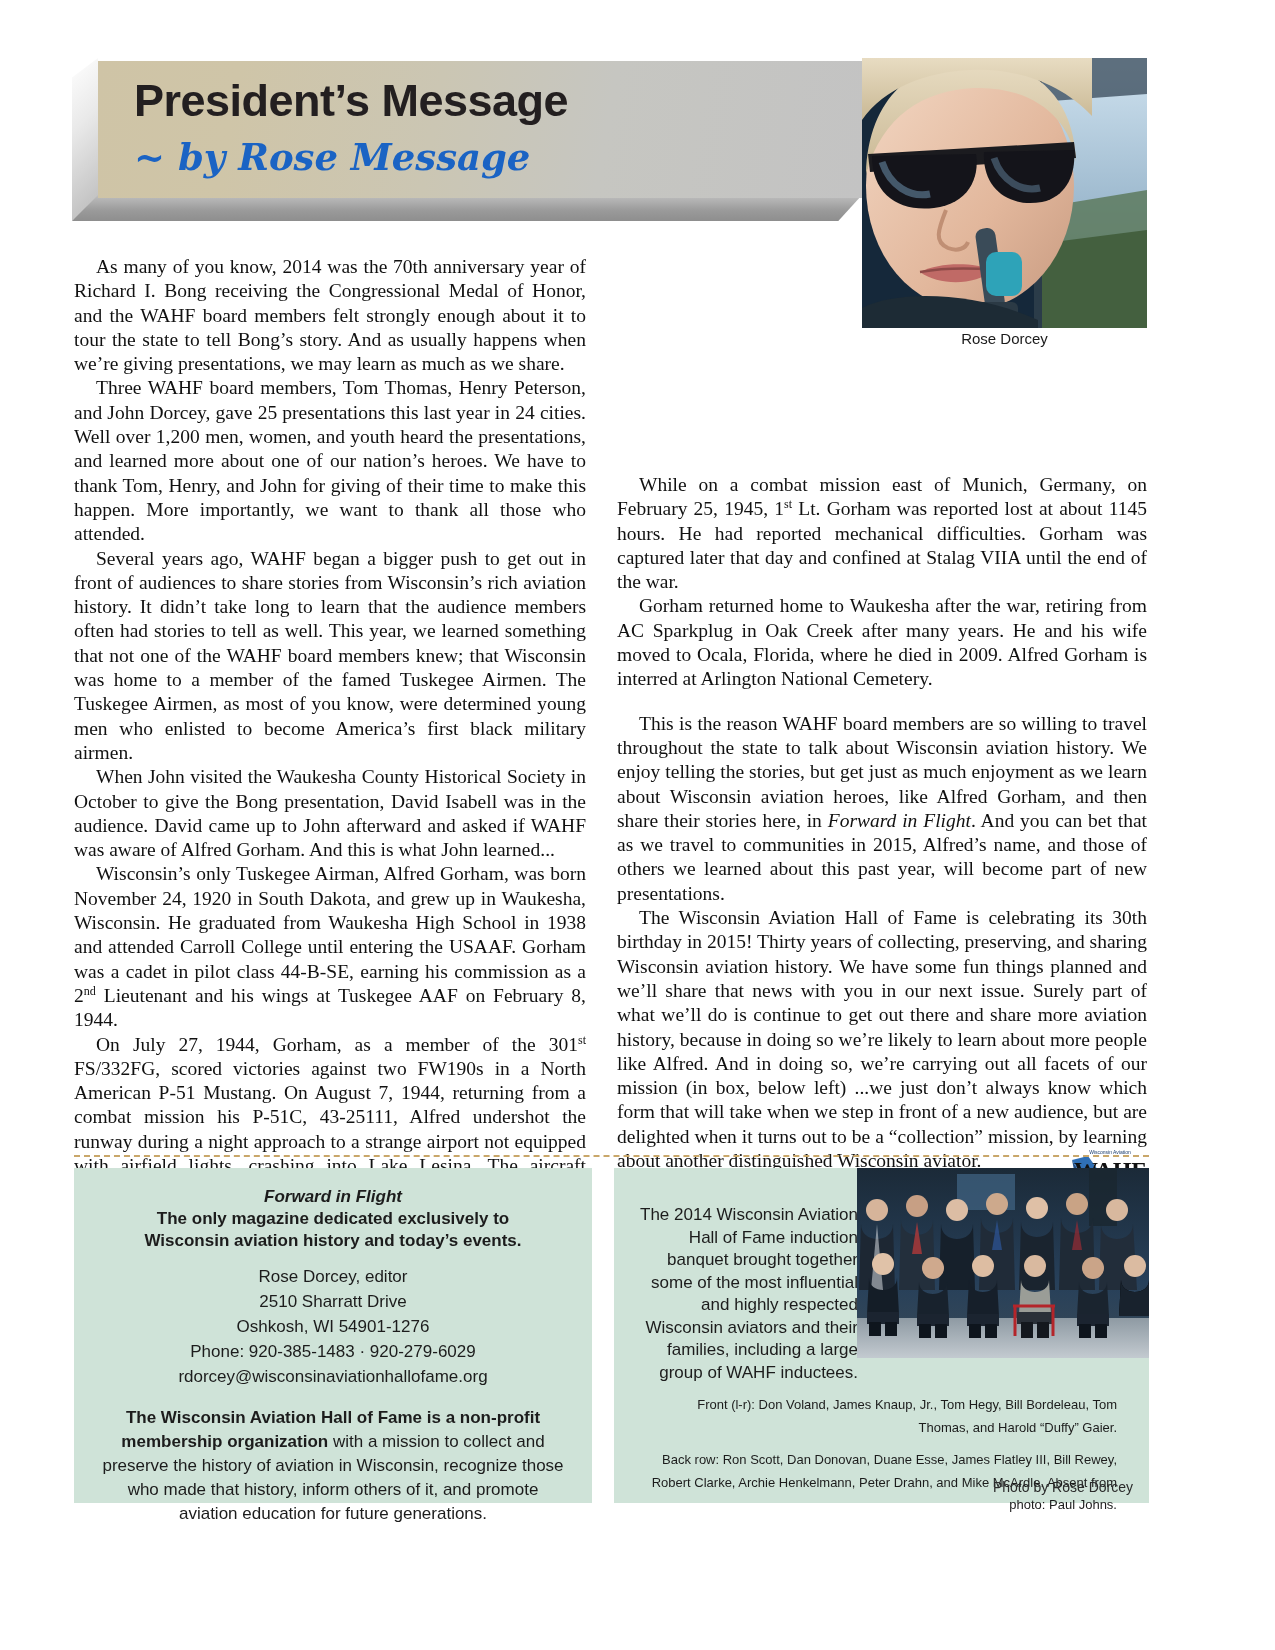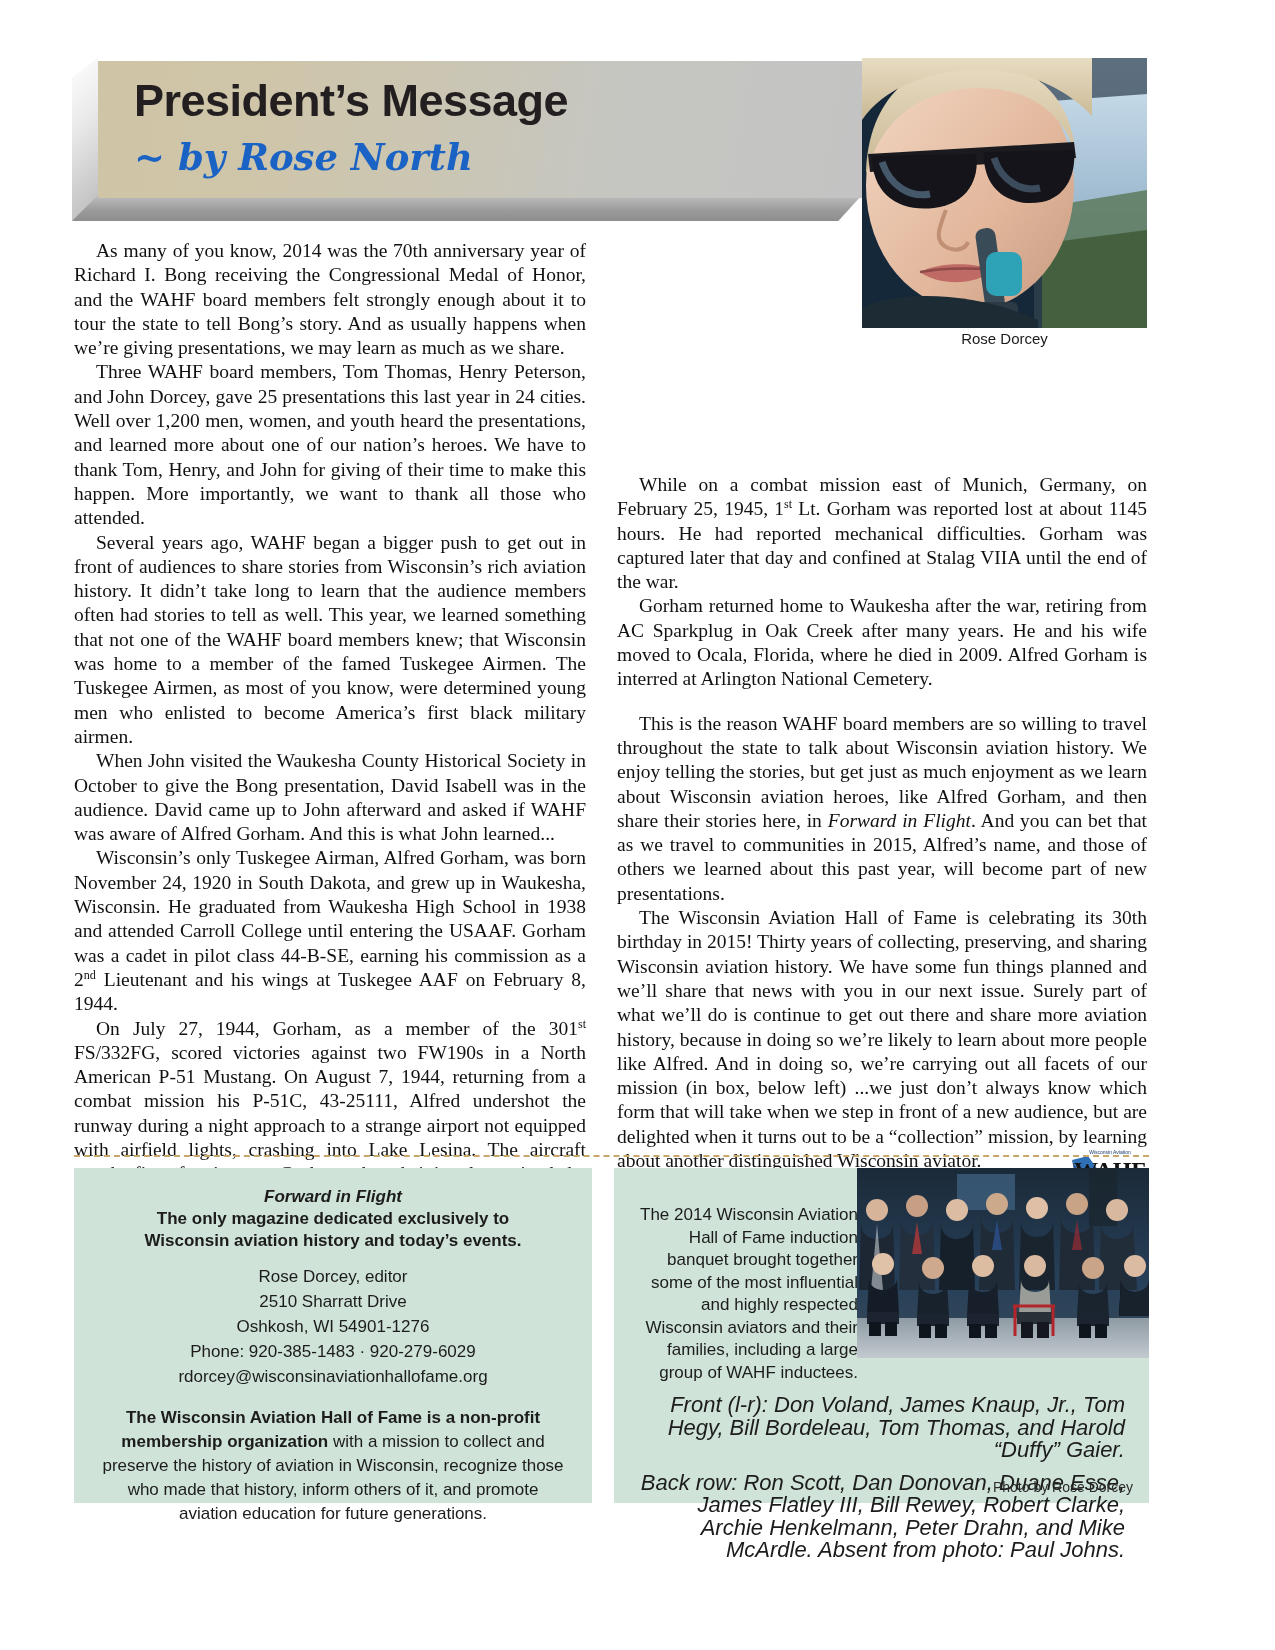--- a/index.html
+++ b/index.html
@@ -99,21 +99,21 @@
     position: absolute;
     font-size: 19.5px;
     line-height: 24.3px;
     color: #111111;
     text-align: justify;
     text-justify: inter-word;
     hyphens: manual;
   }
   .col-left {
     left: 74px;
-    top: 239px;
+    top: 255px;
     width: 512px;
   }
   .col-right {
     left: 617px;
     top: 473px;
     width: 530px;
   }
   .col p {
     margin: 0;
     text-indent: 22px;
@@ -205,44 +205,43 @@
   .cover-photo {
     position: absolute;
     left: 857px;
     top: 1168px;
     width: 292px;
     height: 190px;
     overflow: hidden;
     background: #0d1620;
   }
   .br-credits {
-    font-size: 22px;
+    font-size: 13px;
     line-height: 22.5px;
-    padding: 0 24px;
+    padding: 0 32px;
     margin-top: 10px;
-    font-style: italic;
   }
   .br-credits p { margin: 0 0 10px 0; }
   .photo-credit {
     position: absolute;
     right: 16px;
     bottom: 8px;
     font-size: 14px;
     color: #2a2a2a;
   }
 </style>
 </head>
 <body>
 
 <div class="header-wrap">
   <div class="header-bevel-left"></div>
   <div class="header-bevel-bottom"></div>
   <div class="header-face">
     <div class="header-title">President’s Message</div>
-    <div class="header-byline">~ by Rose North</div>
+    <div class="header-byline">~ by Rose Message</div>
   </div>
 </div>
 
 <div class="portrait">
   <svg width="285" height="270" viewBox="0 0 285 270">
     <defs>
       <linearGradient id="skyg" x1="0" y1="0" x2="0" y2="1">
         <stop offset="0%" stop-color="#cfe2ef"></stop>
         <stop offset="55%" stop-color="#9db9ce"></stop>
         <stop offset="100%" stop-color="#7f9a8a"></stop>

